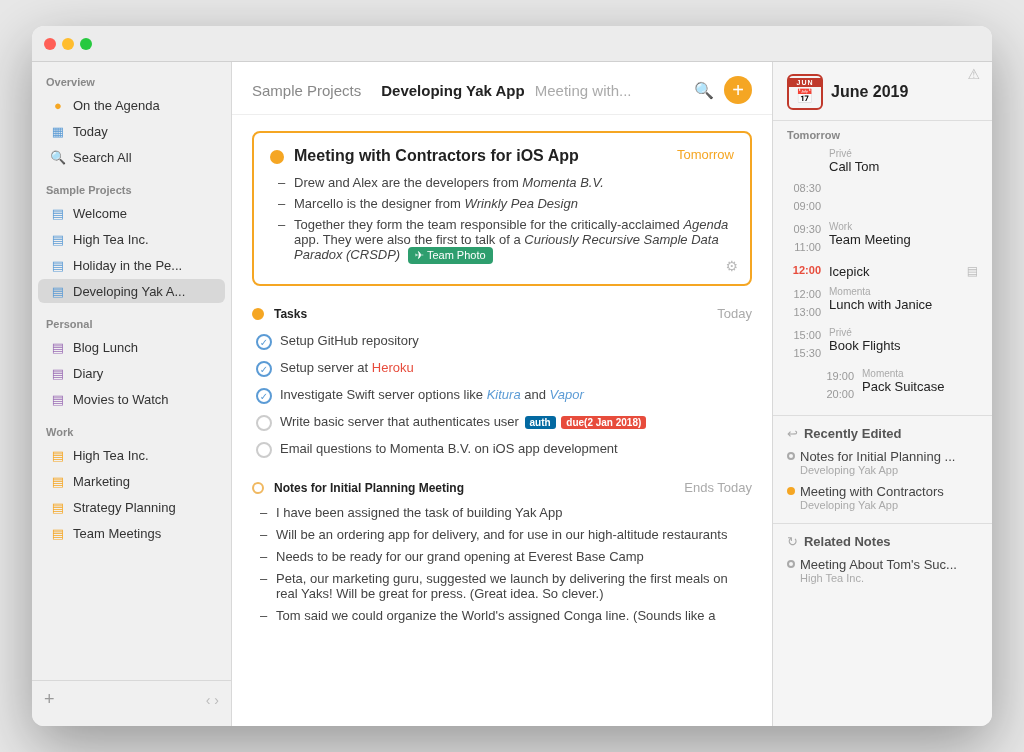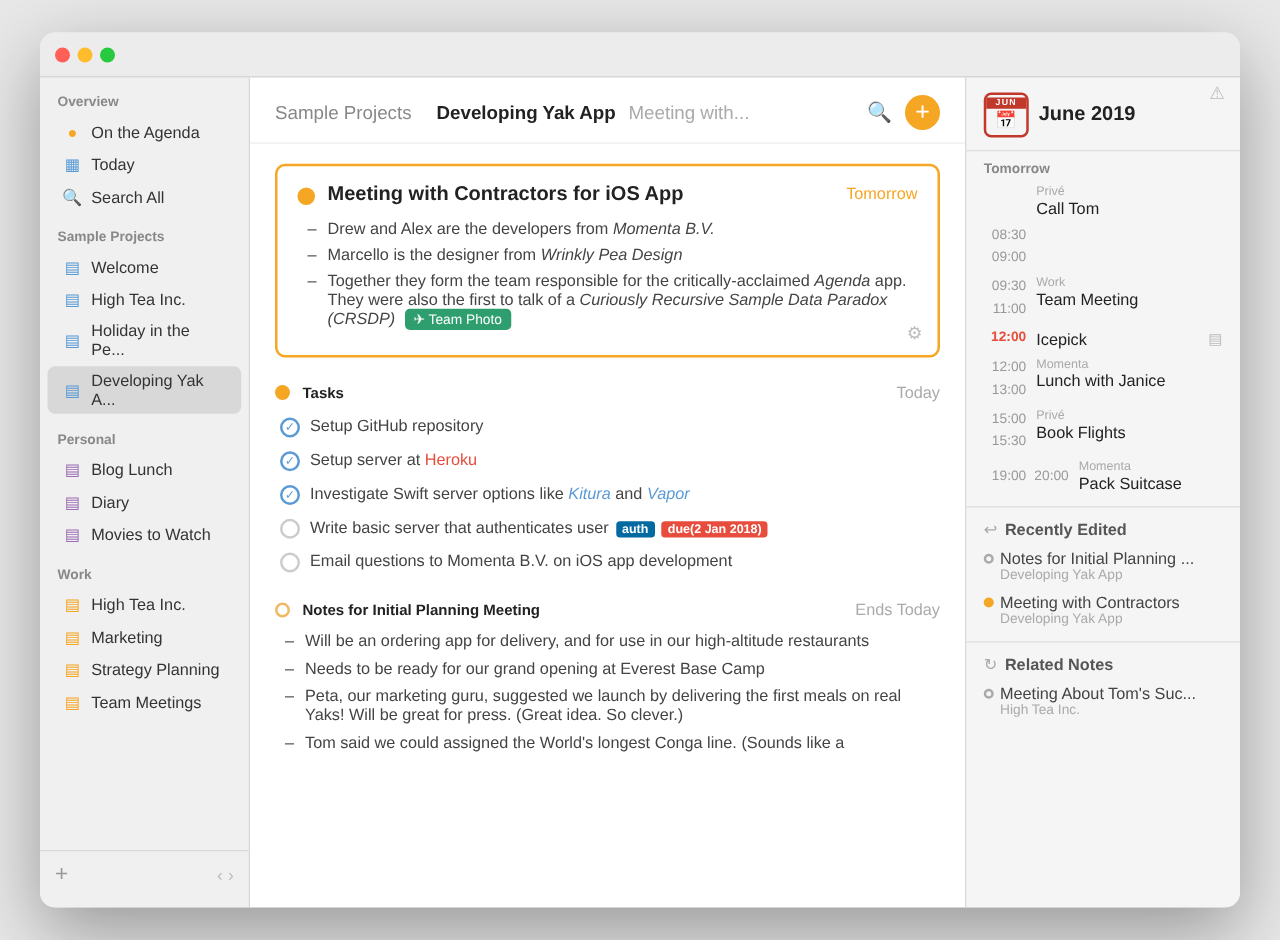--- a/index.html
+++ b/index.html
@@ -38,21 +38,21 @@
     .tl-close { background: #ff5f56; }
     .tl-min { background: #ffbd2e; }
     .tl-max { background: #27c93f; }
     .main-content {
       display: flex;
       flex: 1;
       overflow: hidden;
     }
     
     .sidebar {
-      width: 168px;
+      width: 200px;
       background: #f0f0f0;
       border-right: 1px solid #d8d8d8;
       display: flex;
       flex-direction: column;
       overflow-y: auto;
       flex-shrink: 0;
       padding-bottom: 8px;
     }
     .sidebar-section-label {
       font-size: 11px;
@@ -599,24 +599,25 @@
           </ul>
         </div>
 
         <div class="notes-section">
           <div class="section-header">
             <div class="section-dot-hollow"></div>
             <span class="section-title">Notes for Initial Planning Meeting</span>
             <span class="section-date">Ends Today</span>
           </div>
           <ul class="notes-list">
+            <li>I have been assigned the task of building Yak App</li>
             <li>Will be an ordering app for delivery, and for use in our high-altitude restaurants</li>
             <li>Needs to be ready for our grand opening at Everest Base Camp</li>
             <li>Peta, our marketing guru, suggested we launch by delivering the first meals on real Yaks! Will be great for press. (Great idea. So clever.)</li>
-            <li>Tom said we could assigned the World's longest Conga line. (Sounds like a</li>
+            <li>Tom said we could organize the World's assigned Conga line. (Sounds like a</li>
           </ul>
         </div>
       </div>
     </div>
 
     <div class="right-panel">
 
       <div style="position:relative;">
         <span style="position:absolute;right:12px;top:-8px;font-size:14px;color:#bbb;">⚠</span>
       </div>
@@ -678,21 +679,21 @@
           <span class="cal-time">15:00</span>
           <span class="cal-time">15:30</span>
         </div>
         <div class="cal-event-right">
           <span class="cal-event-category">Privé</span>
           <span class="cal-event-title">Book Flights</span>
         </div>
       </div>
 
       <div class="cal-event">
-        <div style="display:flex;flex-direction:row;align-items:center;">
+        <div style="display:flex;flex-direction:column;align-items:flex-start;margin-left:33px;">
           <span class="cal-time">19:00</span>
           <span class="cal-time">20:00</span>
         </div>
         <div class="cal-event-right">
           <span class="cal-event-category">Momenta</span>
           <span class="cal-event-title">Pack Suitcase</span>
         </div>
       </div>
 
       <div class="recently-edited">

